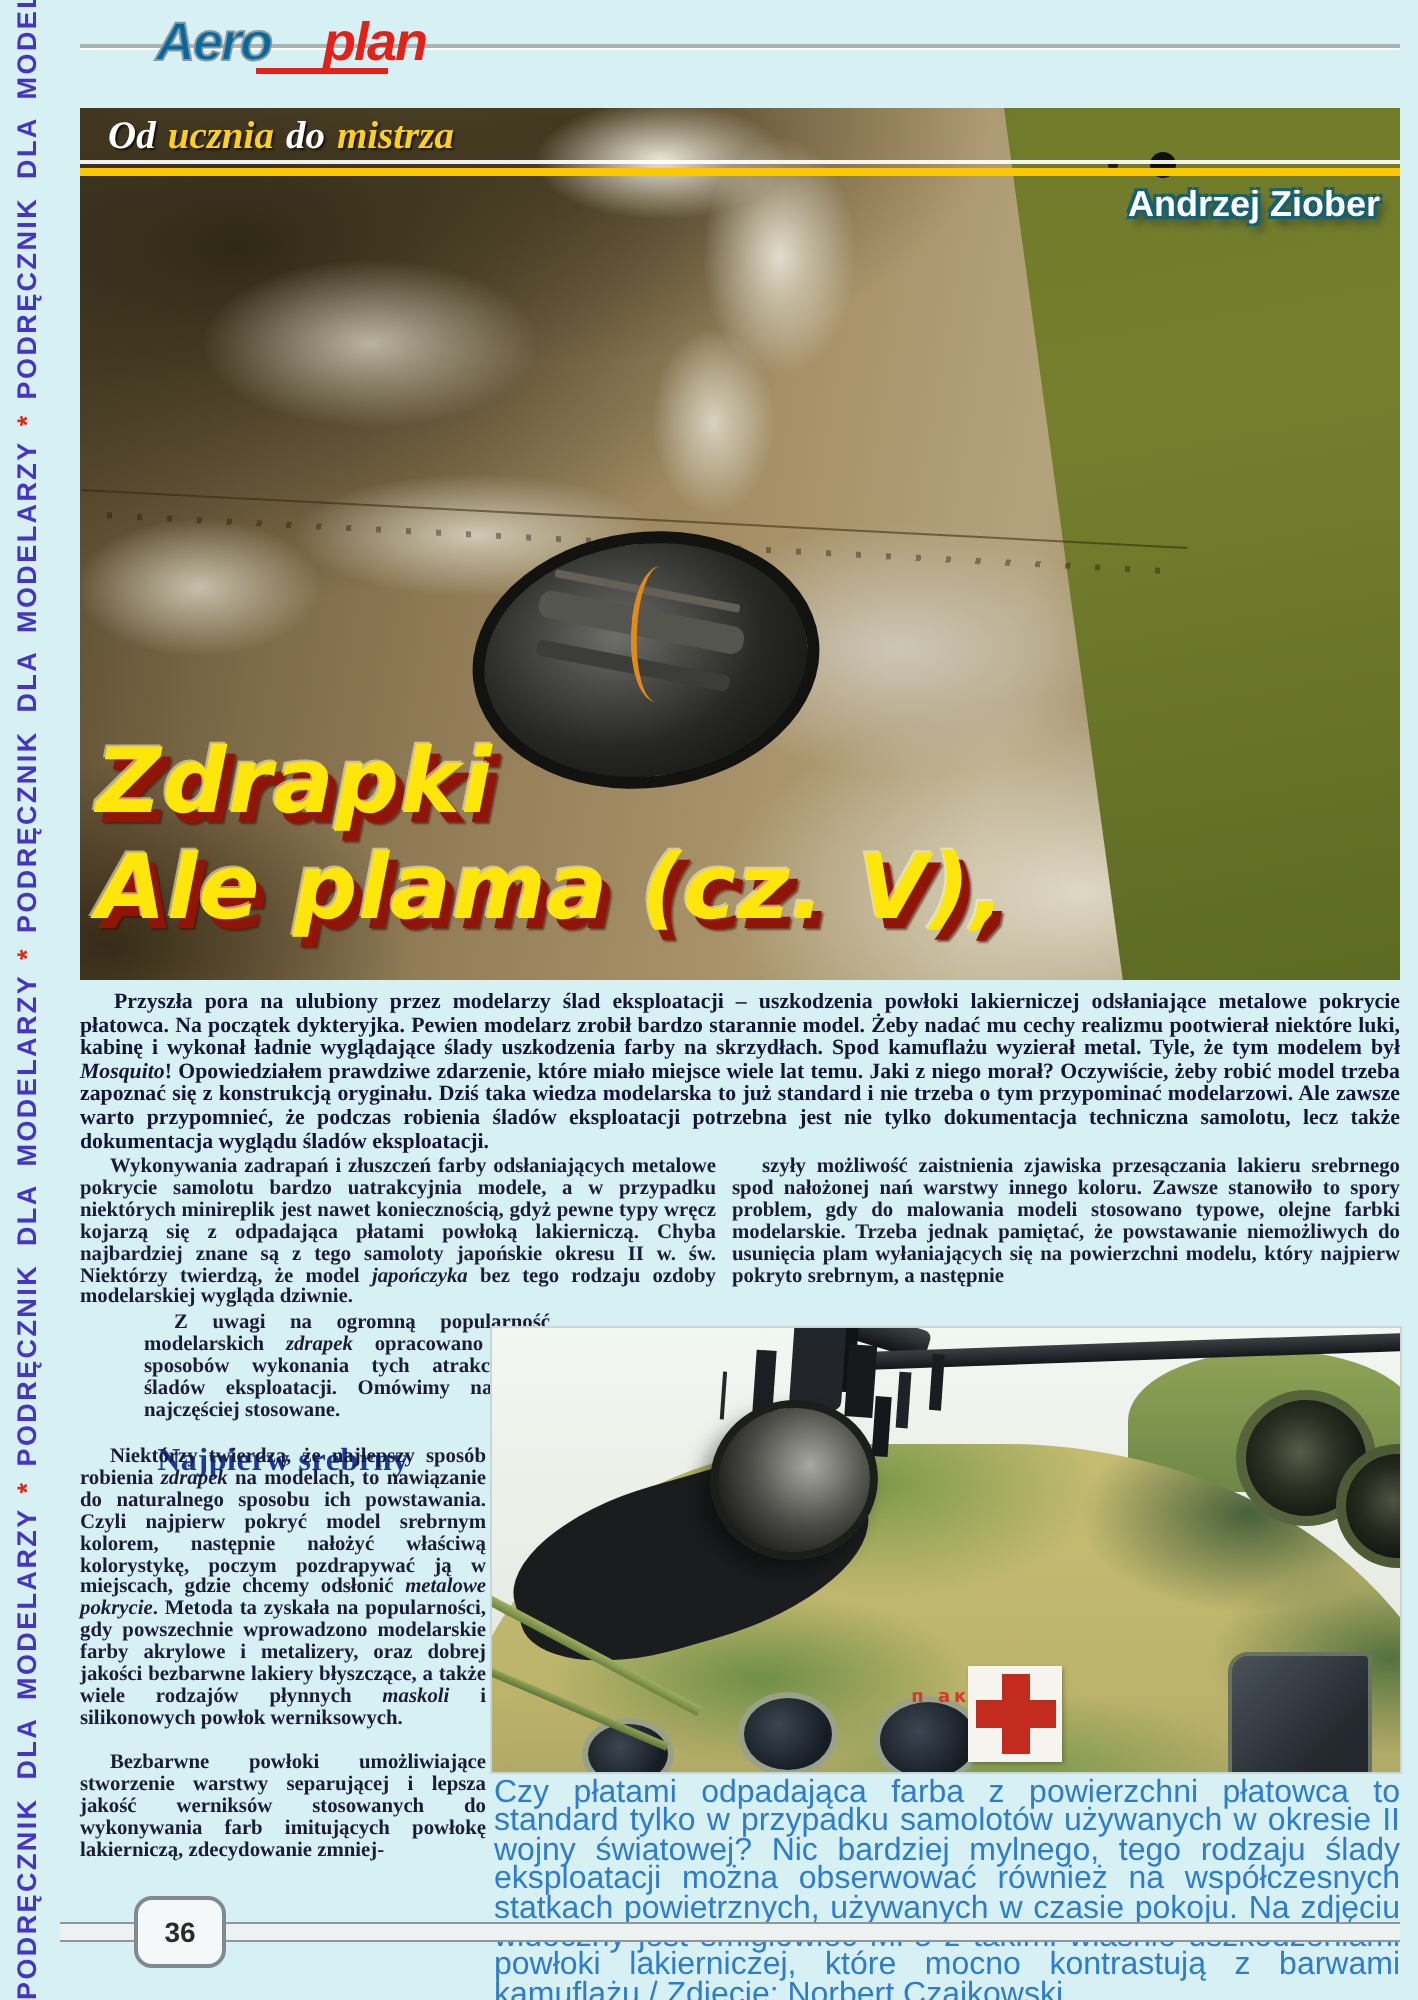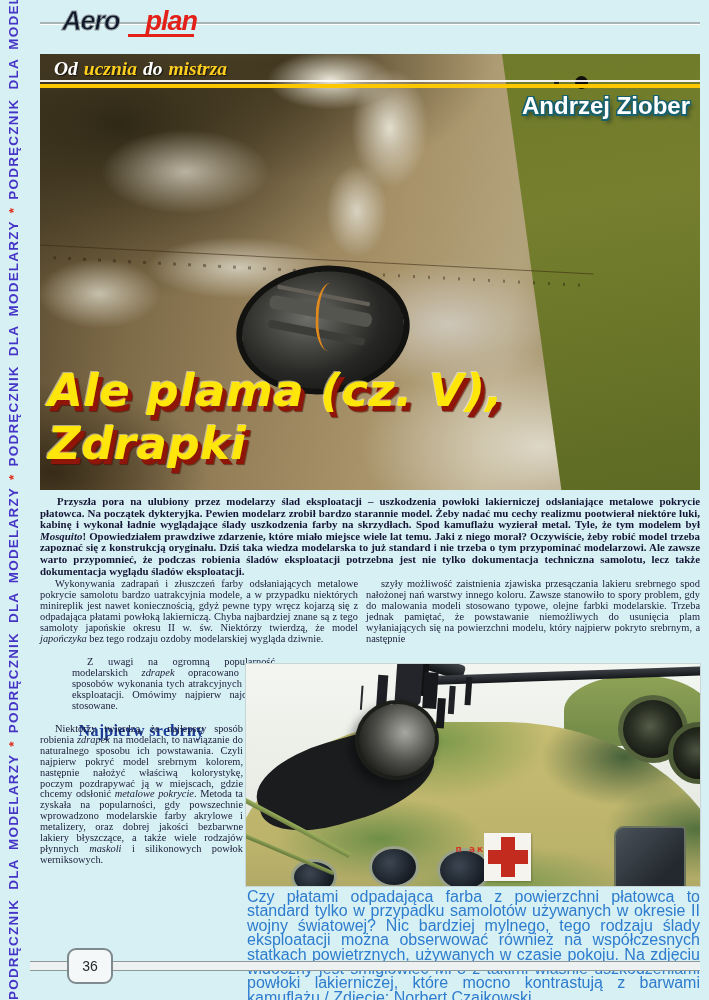--- a/index.html
+++ b/index.html
@@ -8,21 +8,21 @@
   
   .sidebar{position:absolute;left:0;top:0;width:34px;height:1000px;overflow:hidden;}
   .sb-inner{position:absolute;left:6px;top:1000px;width:1400px;transform:rotate(-90deg);transform-origin:0 0;
             white-space:nowrap;font-family:"Liberation Sans",sans-serif;font-weight:bold;font-size:13.5px;
             letter-spacing:1.2px;word-spacing:4px;color:#4634c6;}
   .sb-star{color:#e22816;padding:0 7px;}
   
   .top-rule{position:absolute;left:40px;top:22px;width:660px;height:2px;background:#a9b4b6;box-shadow:0 1px 0 #ffffff;}
   .logo{position:absolute;left:62px;top:6px;height:32px;font-style:italic;font-weight:bold;
         font-family:"Liberation Sans",sans-serif;font-size:27px;letter-spacing:-1px;z-index:3;}
-  .logo-aero{color:#0f172a;-webkit-text-stroke:1px #8d9699;}
+  .logo-aero{color:#0369a1;margin-left:16px;-webkit-text-stroke:1px #8d9699;}
   .logo-plan{color:#e32119;margin-left:26px;}
   .logo-underline{position:absolute;left:66px;bottom:1px;width:66px;height:3px;background:#e32119;}
   
   .photo1{position:absolute;left:40px;top:54px;width:660px;height:436px;overflow:hidden;background:#701a75;}
   .p1-base{position:absolute;inset:0;background:linear-gradient(100deg,#584a30 0%,#7d6a47 18%,#95805a 36%,#a8936a 54%,#b3a37c 70%,#97845e 85%,#84734f 100%);}
   .p1-darktop{position:absolute;inset:0;background:
       radial-gradient(ellipse 430px 260px at 12% 16%,rgba(42,36,18,0.92) 0%,rgba(42,36,18,0) 68%),
       radial-gradient(ellipse 300px 170px at 37% 2%,rgba(64,54,30,0.85) 0%,rgba(64,54,30,0) 70%),
       radial-gradient(ellipse 220px 130px at 2% 96%,rgba(40,30,14,0.8) 0%,rgba(40,30,14,0) 70%);}
   .p1-patches{position:absolute;inset:0;background:
@@ -48,28 +48,28 @@
       transform:rotate(18deg);border-radius:6px;box-shadow:0 22px 0 -3px #3c3c38,0 -16px 0 -5px #646058;}
   .p1-cable{position:absolute;left:46%;top:10%;width:26px;height:68px;border-left:3.5px solid #e08a1e;
       border-radius:48%;transform:rotate(9deg);}
   
   .kicker{position:absolute;left:14px;top:4px;font-style:italic;font-weight:bold;font-size:19.5px;
       font-family:"Liberation Serif",serif;text-shadow:1px 1px 1px rgba(0,0,0,0.65);white-space:nowrap;}
   .kw{color:#ffffff;} .kw.gold{color:#ffcf1e;} .kicker .kw{margin-right:6px;}
   .rule-white{position:absolute;left:0;top:26px;width:100%;height:1.5px;background:rgba(255,255,255,0.92);}
   .rule-yellow{position:absolute;left:0;top:29.5px;width:100%;height:4px;background:#fdc800;}
   .author{position:absolute;right:10px;top:38px;font-family:"Liberation Sans",sans-serif;font-weight:bold;
-      font-size:24px;color:#ffffff;
+      font-size:18px;color:#ffffff;
       text-shadow:-1.5px -1.5px 0 #17606e,1.5px -1.5px 0 #17606e,-1.5px 1.5px 0 #17606e,1.5px 1.5px 0 #17606e,3px 4px 4px rgba(0,20,40,0.55);}
   .title-wrap{position:absolute;left:8px;top:310px;}
   .title-line{font-family:"DejaVu Sans","Liberation Sans",sans-serif;font-weight:bold;font-style:italic;
       font-size:45px;line-height:53px;color:#ffe60a;letter-spacing:0.5px;
       text-shadow:-1px -1px 0 rgba(255,250,200,0.55),4px 5px 0 #8e1507,5px 6px 1px rgba(70,10,0,0.6);}
   
-  .bp{position:absolute;margin:0;font-size:10.4px;line-height:10.9px;color:#1b1b38;text-align:justify;text-indent:15px;}
+  .bp{position:absolute;margin:0;font-size:10.4px;line-height:10.9px;color:#1b1b38;text-align:justify;text-indent:15px;font-weight:bold;}
   .intro{position:absolute;left:40px;top:496px;width:660px;margin:0;font-weight:bold;font-size:10.9px;
       line-height:11.6px;color:#141434;text-align:justify;text-indent:17px;}
   .p-l1{left:40px;top:579px;width:318px;}
   .p-r1{left:366px;top:579px;width:334px;}
   .p-l2{left:40px;top:657px;width:203px;margin-left:32px;}
   .sec-head{position:absolute;left:40px;top:722px;width:203px;margin:0;text-align:center;
       font-family:"Liberation Serif",serif;font-weight:bold;font-size:16px;color:#1b3a96;letter-spacing:0.3px;}
   .sec-p1{left:40px;top:724px;width:203px;}
   .sec-p2{left:40px;top:877px;width:203px;}
   .caption{position:absolute;left:247px;top:890px;width:453px;margin:0;font-family:"Liberation Sans",sans-serif;
@@ -116,21 +116,21 @@
       font-size:9px;font-weight:bold;letter-spacing:2px;padding-left:28px;}
   .h-door{position:absolute;left:81%;top:73%;width:15%;height:31%;border-radius:10px 4px 0 0;border:2px solid #6a7260;
       background:linear-gradient(135deg,#4a525a 0%,#23292f 70%);}
   .h-strut1{position:absolute;left:-3%;top:72%;width:125px;height:5px;background:linear-gradient(#9db25e,#6d8040);transform:rotate(28deg);}
   .h-strut2{position:absolute;left:-4%;top:84%;width:110px;height:4px;background:linear-gradient(#90a457,#62753a);transform:rotate(23deg);}
   
   .footer-rule{position:absolute;left:30px;top:961px;width:670px;height:8px;background:#edf1f1;
       border-top:1.6px solid #8f9899;border-bottom:1.6px solid #8f9899;}
   .page-num{position:absolute;left:67px;top:948px;width:42px;height:32px;background:#f4f8f8;border:2px solid #7f8a8e;
       border-radius:9px;z-index:4;display:flex;align-items:center;justify-content:center;
-      font-family:"Liberation Sans",sans-serif;font-weight:normal;font-size:14px;color:#2a2a2a;}
+      font-family:"Liberation Sans",sans-serif;font-weight:bold;font-size:14px;color:#2a2a2a;}
   i{font-style:italic;}
 </style>
 </head>
 <body>
 
 <div class="page">
 
   <div class="sidebar">
     <div class="sb-inner" id="sb-inner"><span class="sb-seg">PODRĘCZNIK DLA MODELARZY</span><span class="sb-star">*</span><span class="sb-seg">PODRĘCZNIK DLA MODELARZY</span><span class="sb-star">*</span><span class="sb-seg">PODRĘCZNIK DLA MODELARZY</span><span class="sb-star">*</span><span class="sb-seg">PODRĘCZNIK DLA MODELARZY</span></div>
   </div>
@@ -153,22 +153,22 @@
       <div class="p1-cable"></div>
     </div>
 
     <div class="kicker">
       <span class="kw">Od</span><span class="kw gold">ucznia</span><span class="kw">do</span><span class="kw gold">mistrza</span>
     </div>
     <div class="rule-white"></div>
     <div class="rule-yellow"></div>
     <div class="author">Andrzej Ziober</div>
     <div class="title-wrap">
+      <div class="title-line">Zdrapki</div>
       <div class="title-line">Ale plama (cz. V),</div>
-      <div class="title-line">Zdrapki</div>
     </div>
   </div>
 
   <p class="intro"><span>Przyszła pora na ulubiony przez modelarzy ślad eksploatacji – uszkodzenia powłoki lakierniczej odsłaniające metalowe pokrycie płatowca. Na początek dykteryjka. Pewien modelarz zrobił bardzo starannie model. Żeby nadać mu cechy realizmu pootwierał niektóre luki, kabinę i wykonał ładnie wyglądające ślady uszkodzenia farby na skrzydłach. Spod kamuflażu wyzierał metal. Tyle, że tym modelem był </span><i>Mosquito</i><span>! Opowiedziałem prawdziwe zdarzenie, które miało miejsce wiele lat temu. Jaki z niego morał? Oczywiście, żeby robić model trzeba zapoznać się z konstrukcją oryginału. Dziś taka wiedza modelarska to już standard i nie trzeba o tym przypominać modelarzowi. Ale zawsze warto przypomnieć, że podczas robienia śladów eksploatacji potrzebna jest nie tylko dokumentacja techniczna samolotu, lecz także dokumentacja wyglądu śladów eksploatacji.</span></p>
 
   <p class="bp p-l1"><span>Wykonywania zadrapań i złuszczeń farby odsłaniających metalowe pokrycie samolotu bardzo uatrakcyjnia modele, a w przypadku niektórych minireplik jest nawet koniecznością, gdyż pewne typy wręcz kojarzą się z odpadająca płatami powłoką lakierniczą. Chyba najbardziej znane są z tego samoloty japońskie okresu II w. św. Niektórzy twierdzą, że model </span><i>japończyka</i><span> bez tego rodzaju ozdoby modelarskiej wygląda dziwnie.</span></p>
 
   <p class="bp p-r1">szyły możliwość zaistnienia zjawiska przesączania lakieru srebrnego spod nałożonej nań warstwy innego koloru. Zawsze stanowiło to spory problem, gdy do malowania modeli stosowano typowe, olejne farbki modelarskie. Trzeba jednak pamiętać, że powstawanie niemożliwych do usunięcia plam wyłaniających się na powierzchni modelu, który najpierw pokryto srebrnym, a następnie</p>
 
   <p class="bp p-l2"><span>Z uwagi na ogromną popularność modelarskich </span><i>zdrapek</i><span> opracowano wiele sposobów wykonania tych atrakcyjnych śladów eksploatacji. Omówimy najpierw najczęściej stosowane.</span></p>
@@ -190,19 +190,20 @@
     <div class="h-cross"></div>
     <span class="h-marking">п ак</span>
     <div class="h-strut1"></div>
     <div class="h-strut2"></div>
   </div>
 
   <h3 class="sec-head">Najpierw srebrny</h3>
 
   <p class="bp sec-p1"><span>Niektórzy twierdzą, że najlepszy sposób robienia </span><i>zdrapek</i><span> na modelach, to nawiązanie do naturalnego sposobu ich powstawania. Czyli najpierw pokryć model srebrnym kolorem, następnie nałożyć właściwą kolorystykę, poczym pozdrapywać ją w miejscach, gdzie chcemy odsłonić </span><i>metalowe pokrycie</i><span>. Metoda ta zyskała na popularności, gdy powszechnie wprowadzono modelarskie farby akrylowe i metalizery, oraz dobrej jakości bezbarwne lakiery błyszczące, a także wiele rodzajów płynnych </span><i>maskoli</i><span> i silikonowych powłok werniksowych.</span></p>
 
+  <p class="bp sec-p2">Bezbarwne powłoki umożliwiające stworzenie warstwy separującej i lepsza jakość werniksów stosowanych do wykonywania farb imitujących powłokę lakierniczą, zdecydowanie zmniej-</p>
 
   <p class="caption">Czy płatami odpadająca farba z powierzchni płatowca to standard tylko w przypadku samolotów używanych w okresie II wojny światowej? Nic bardziej mylnego, tego rodzaju ślady eksploatacji można obserwować również na współczesnych statkach powietrznych, używanych w czasie pokoju. Na zdjęciu widoczny jest śmigłowiec Mi-8 z takimi właśnie uszkodzeniami powłoki lakierniczej, które mocno kontrastują z barwami kamuflażu / Zdjęcie: Norbert Czajkowski</p>
 
   <div class="footer-rule"></div>
   <div class="page-num">36</div>
 
 </div>
 
 </body></html>

